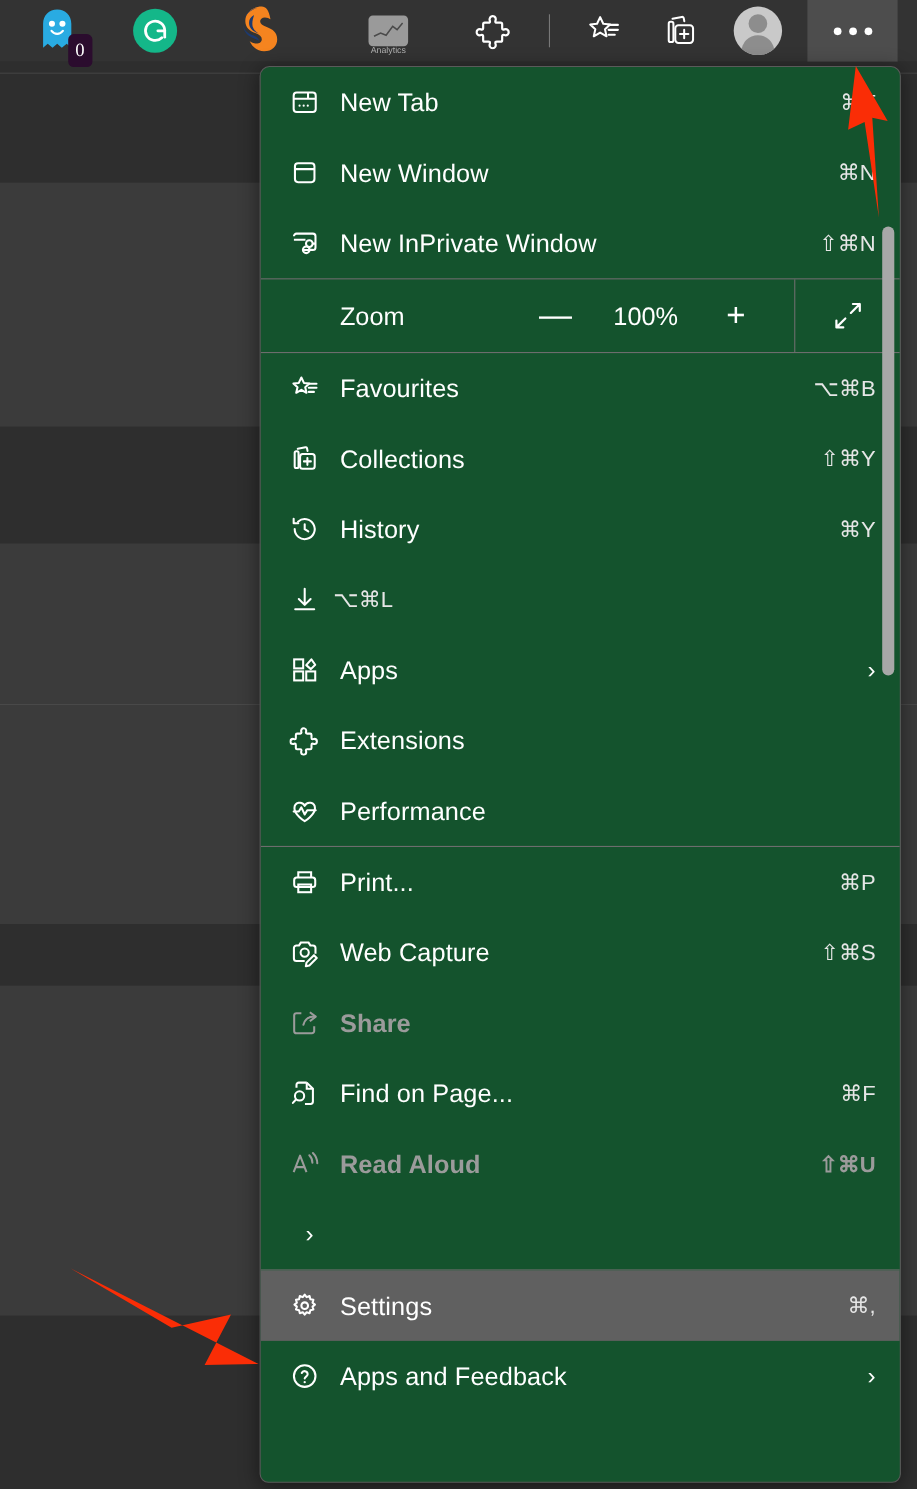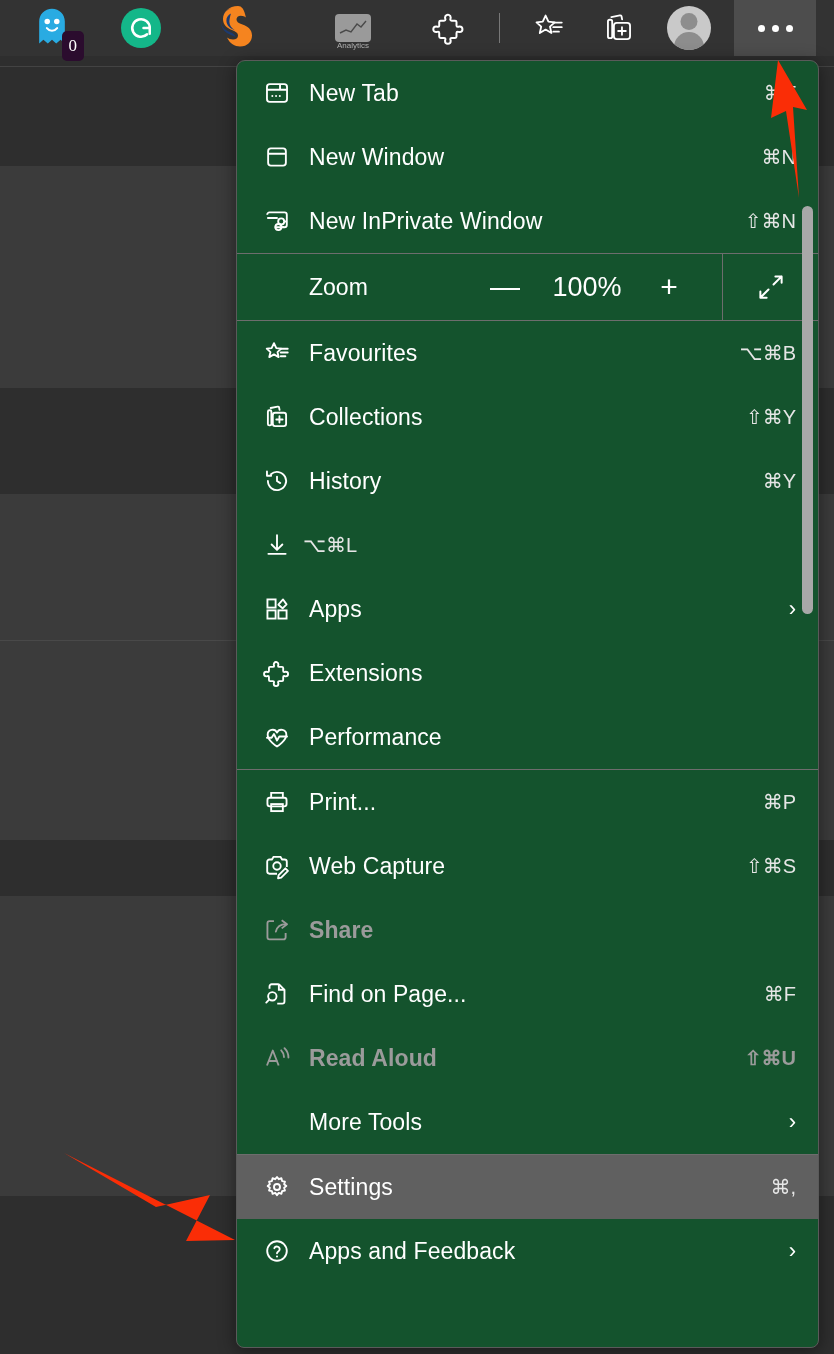--- a/index.html
+++ b/index.html
@@ -108,21 +108,21 @@
   .zoom-main {
     flex: 1; display: flex; align-items: center;
     padding: 0 18px 0 72px; gap: 13px;
   }
   .zoom-label { font-size: 23px; color:#fff; }
   .zoom-ctrls { margin-left:auto; display:flex; align-items:center; gap: 0; }
   .zbtn {
     width: 70px; display:flex; align-items:center; justify-content:center;
     color:#fff; font-size: 30px; font-weight: 300; line-height:1;
   }
-  .zval { font-size: 27px; color:#fff; min-width: 94px; text-align:center; }
+  .zval { font-size: 23px; color:#fff; min-width: 94px; text-align:center; }
   .zoom-expand {
     width: 96px; border-left: 1px solid #6d6d6d;
     display:flex; align-items:center; justify-content:center;
   }
 
   
   .scrollbar {
     position: absolute; right: 5px; top: 145px;
     width: 11px; height: 408px; border-radius: 6px;
     background: #a8a8a8;
@@ -436,21 +436,20 @@
           <path d="M5.2 14.6h6.4" stroke-linecap="round"></path>
           <path d="M15.6 5.4c1.6 1.6 2.4 3.6 2.4 5.8" stroke-linecap="round"></path>
           <path d="M18.4 3.6c2.2 2.2 3.4 5 3.4 8" stroke-linecap="round"></path>
         </svg>
       </span>
       <span class="mi-label">Read Aloud</span>
       <span class="mi-key">⇧⌘U</span>
     </div>
 
     <div class="mi">
-      <span class="mi-label noicon">More Tools</span>
       <span class="chev">›</span>
     </div>
 
     <div class="sep"></div>
 
     <div class="mi selected">
       <span class="ico">
         <svg viewBox="0 0 24 24" width="28" height="28">
           <path d="M12 3.4l1.5 1.9 2.3-.8.6 2.4 2.4.5-.7 2.3 1.9 1.5-1.9 1.5.7 2.3-2.4.5-.6 2.4-2.3-.8-1.5 1.9-1.5-1.9-2.3.8-.6-2.4-2.4-.5.7-2.3-1.9-1.5 1.9-1.5-.7-2.3 2.4-.5.6-2.4 2.3.8z" stroke-linejoin="round"></path>
           <circle cx="12" cy="12" r="2.6"></circle>

